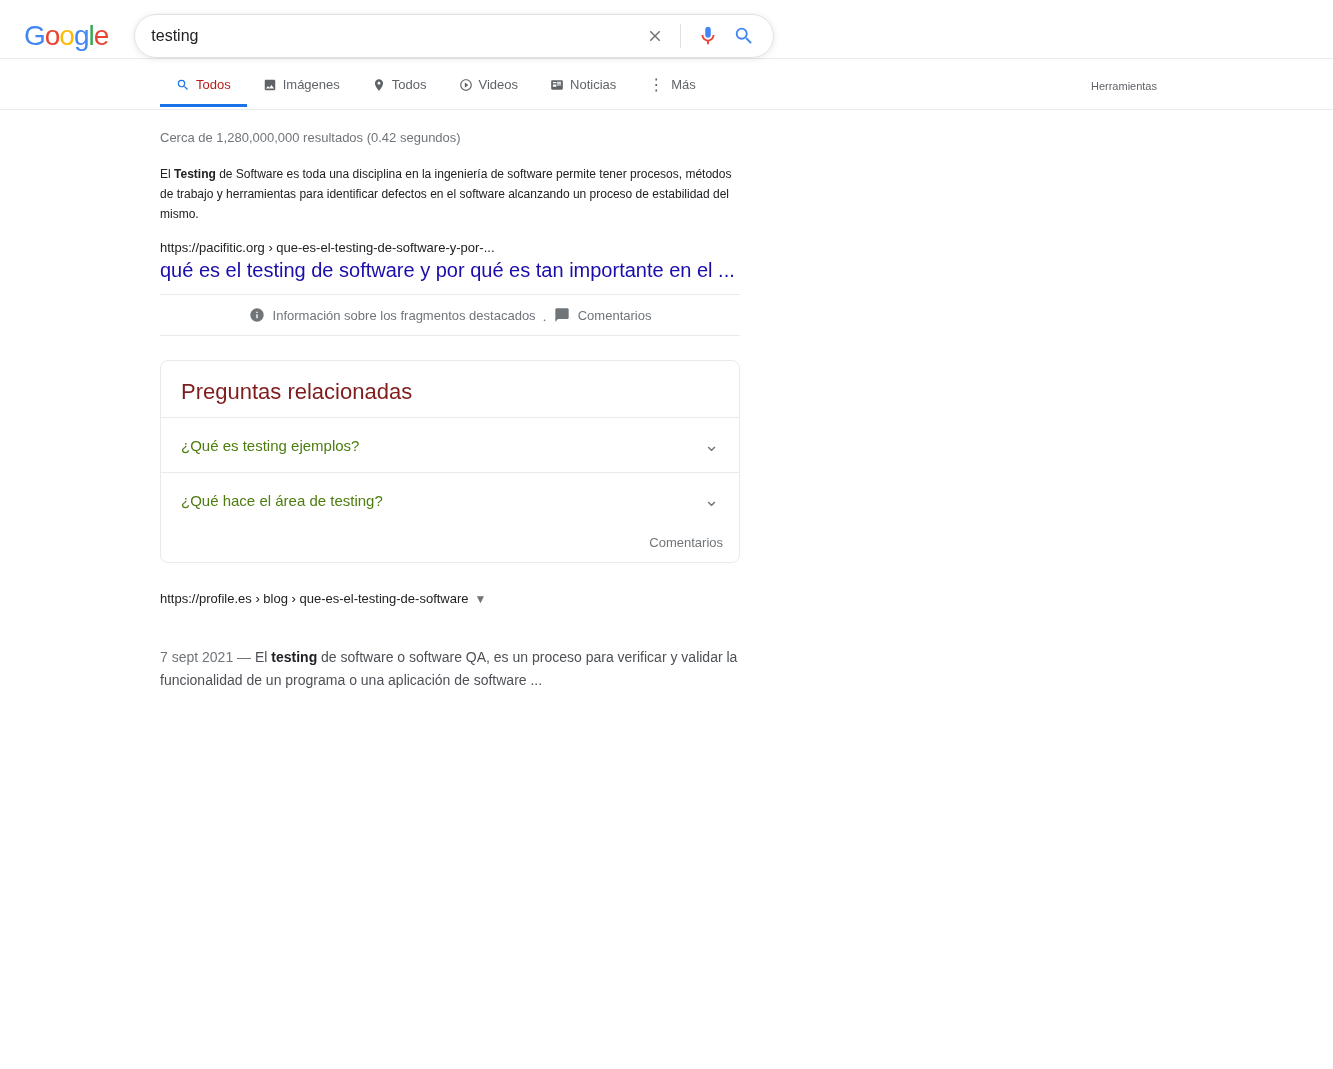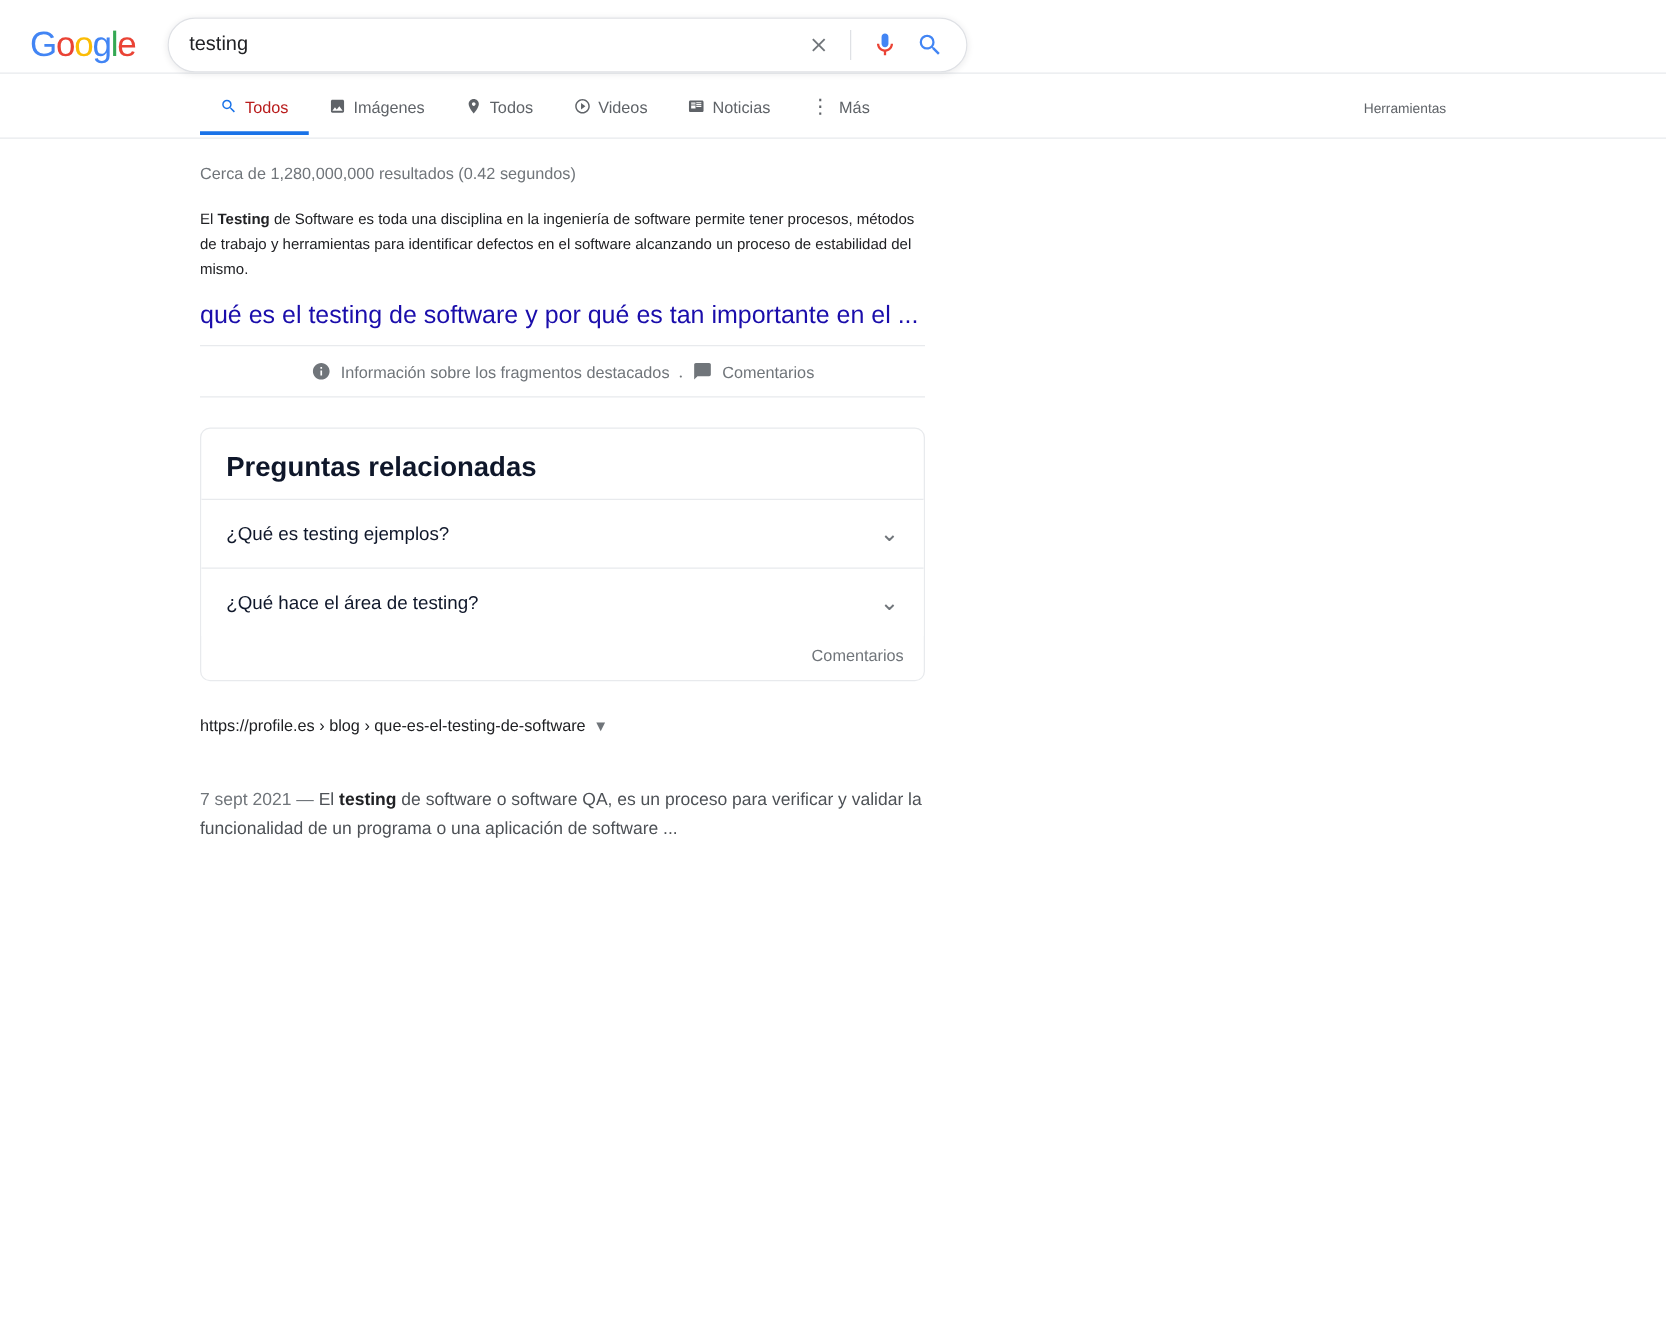--- a/index.html
+++ b/index.html
@@ -174,36 +174,36 @@
 
     
     .related-questions-section {
       margin-bottom: 28px;
       border: 1px solid #e8eaed;
       border-radius: 8px;
       overflow: hidden;
     }
     .related-title {
       font-size: 22px;
-      font-weight: 700;
-      color: #0f172a;
+      font-weight: 400;
+      color: #7f1d1d;
       padding: 18px 20px 12px 20px;
     }
     .question-item {
       display: flex;
       align-items: center;
       justify-content: space-between;
       padding: 16px 20px;
       border-top: 1px solid #e8eaed;
       cursor: pointer;
       background: #fff;
     }
     .question-text {
       font-size: 15px;
-      color: #0f172a;
+      color: #4d7c0f;
     }
     .chevron-icon {
       color: #70757a;
       font-size: 18px;
     }
     .rq-comments {
       text-align: right;
       padding: 8px 16px 12px 16px;
       color: #70757a;
       font-size: 13px;
@@ -315,20 +315,21 @@
 
   <p class="results-count">Cerca de 1,280,000,000 resultados (0.42 segundos)</p>
 
   <div class="featured-snippet">
     <p class="featured-text">
       El <strong>Testing</strong> de Software es toda una disciplina en la ingeniería de software permite tener procesos, métodos de trabajo y herramientas para identificar defectos en el software alcanzando un proceso de estabilidad del mismo.
     </p>
   </div>
 
   <div>
+    <p class="source-url">https://pacifitic.org › que-es-el-testing-de-software-y-por-...</p>
     <a class="result-title">qué es el testing de software y por qué es tan importante en el ...</a>
   </div>
 
   <div class="fragment-info-bar">
     <svg width="16" height="16" viewBox="0 0 24 24">
       <path d="M12 2C6.48 2 2 6.48 2 12s4.48 10 10 10 10-4.48 10-10S17.52 2 12 2zm1 15h-2v-6h2v6zm0-8h-2V7h2v2z" fill="#70757a"></path>
     </svg>
     <span>Información sobre los fragmentos destacados</span>
     <span class="fragment-dot">•</span>
     <svg width="16" height="16" viewBox="0 0 24 24">

